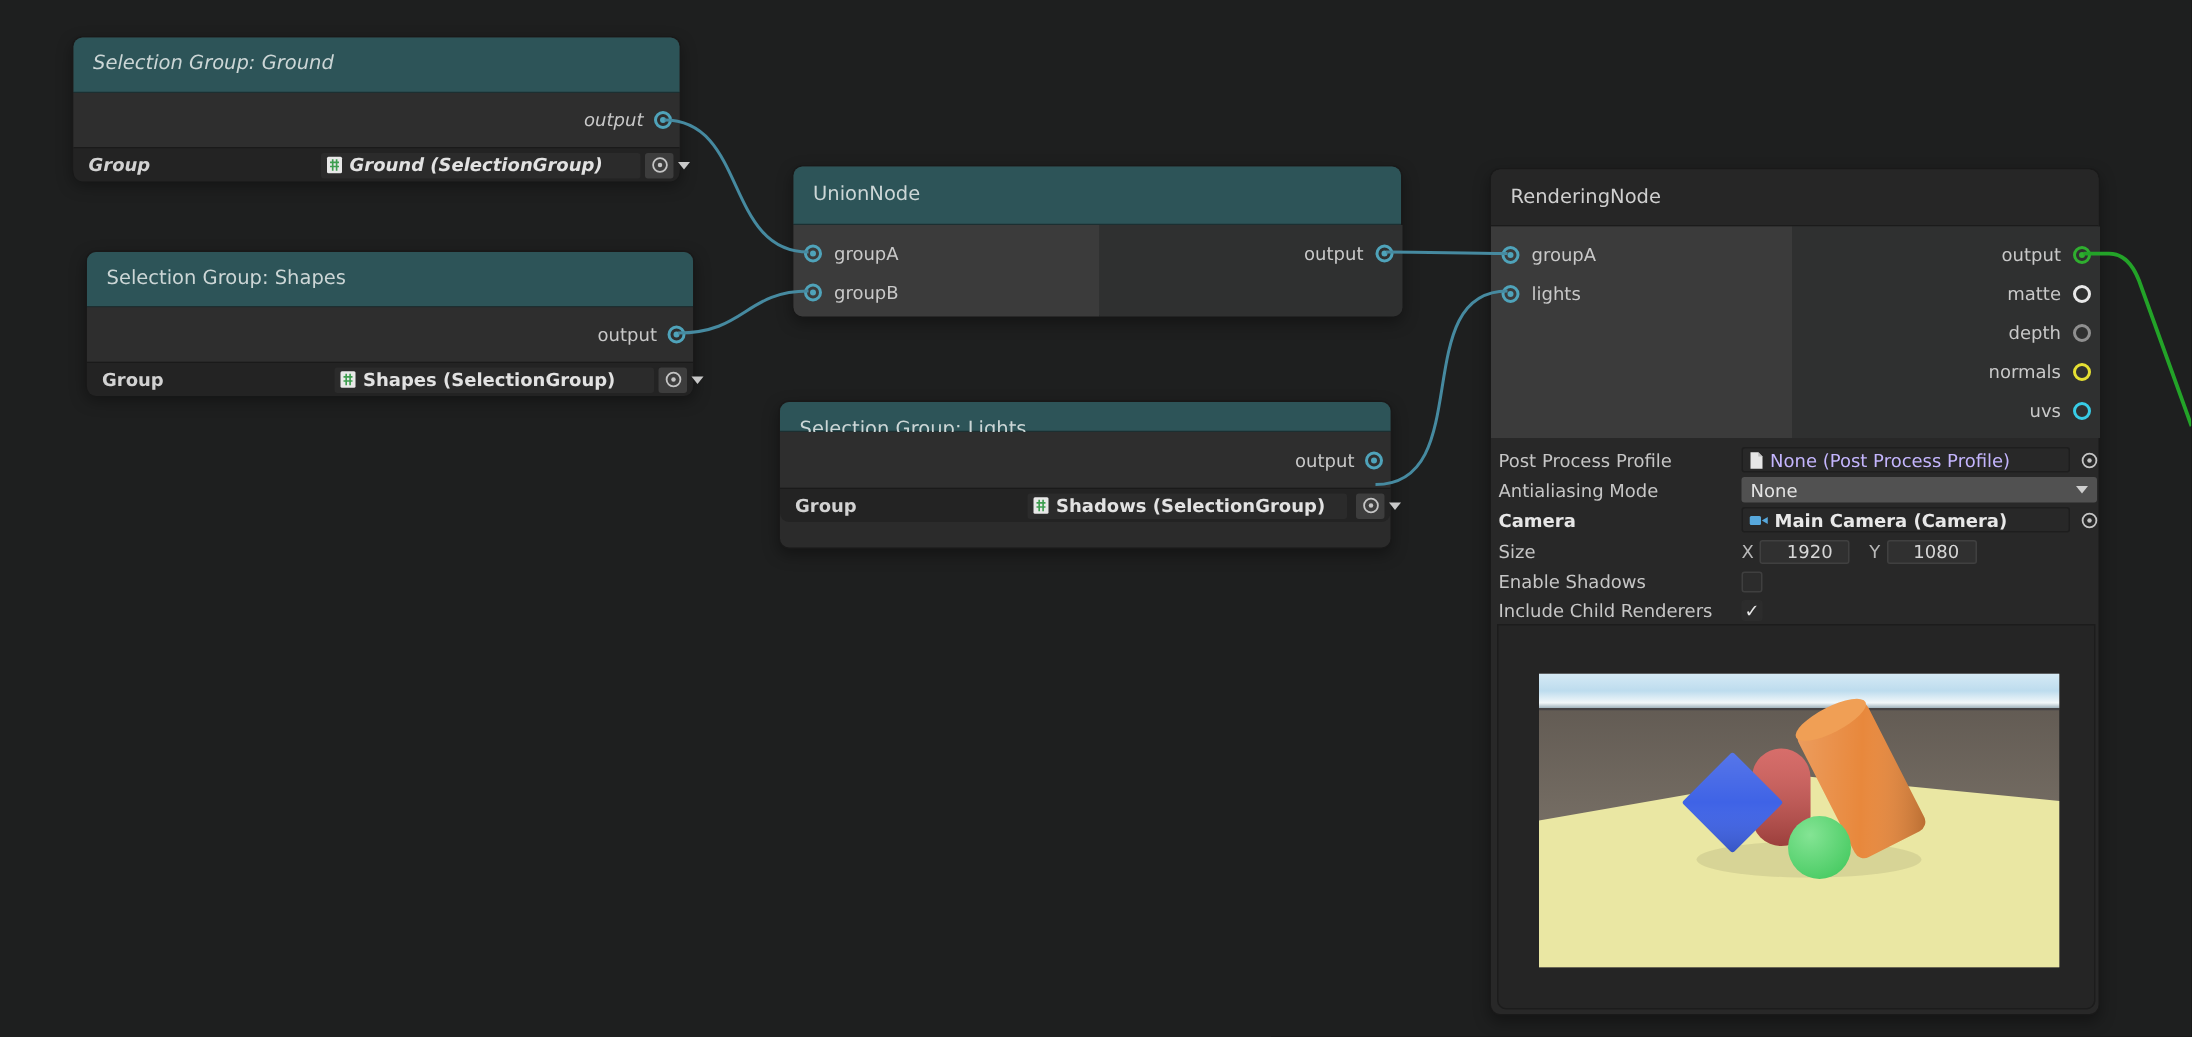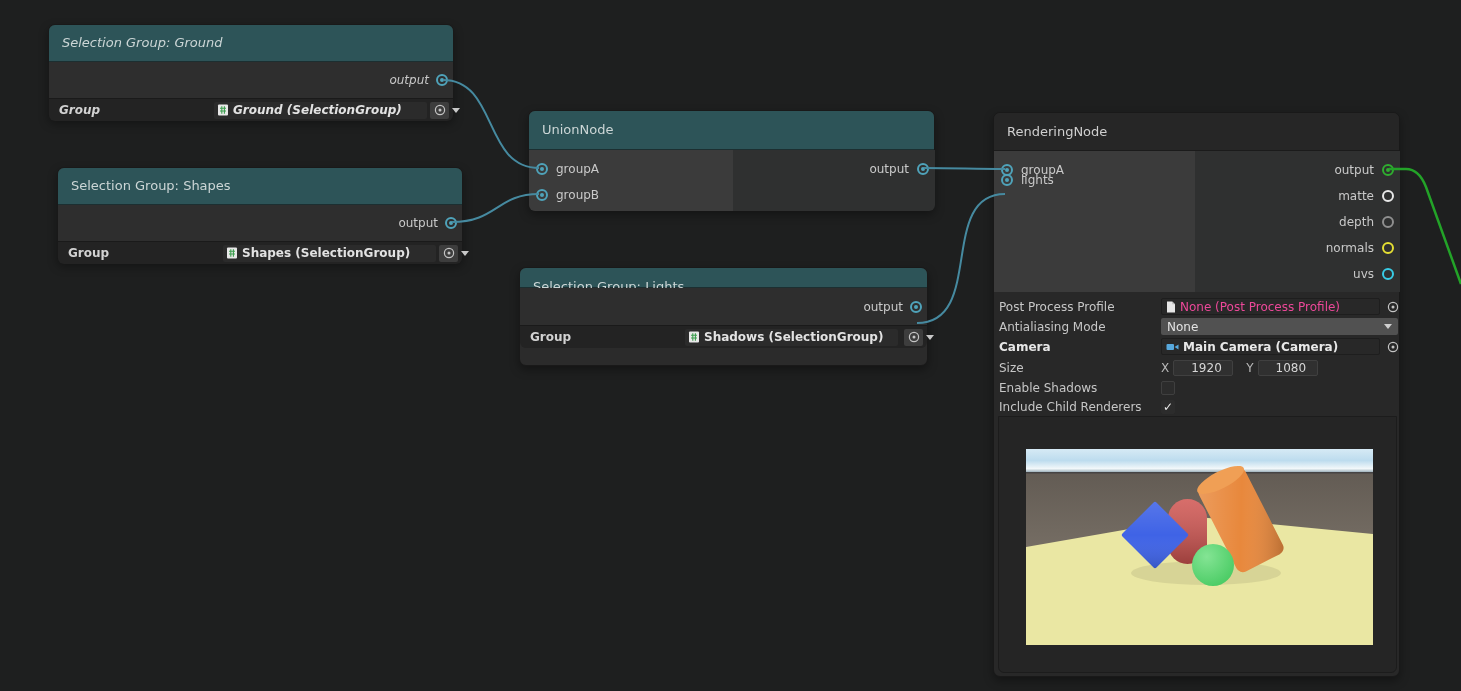--- a/index.html
+++ b/index.html
@@ -34,21 +34,21 @@
   .out-zone { position:absolute; background:#2f3030; }
   .io-row { position:absolute; height:26px; display:flex; align-items:center; gap:8px; }
   .io-row.right { justify-content:flex-end; }
 
   
   .prop-row { position:absolute; left:5px; width:397px; height:19px; display:flex; align-items:center; }
   .prop-label { font-size:12px; color:#c6c6c6; }
   .prop-label.bold { font-weight:bold; color:#e6e6e6; }
   .fieldcol { position:absolute; left:162px; top:0; height:19px; display:flex; align-items:center; }
   .objfield2 { height:17px; background:#282828; border:1px solid #1e1e1e; border-radius:2px; display:flex; align-items:center; gap:4px; padding:0 4px; }
-  .objfield2 .val { font-size:12px; color:#ec4899; white-space:nowrap; }
+  .objfield2 .val { font-size:12px; color:#c4b5fd; white-space:nowrap; }
   .objfield2 .val.bold { font-weight:bold; color:#e8e8e8; }
   .dropdown { width:237px; height:17px; background:#515151; border-radius:2px; display:flex; align-items:center; padding:0 6px; position:relative; }
   .dropdown .val { font-size:12px; color:#e4e4e4; }
   .dropdown .dd-caret { position:absolute; right:6px; width:0; height:0; border-left:4px solid transparent; border-right:4px solid transparent; border-top:5px solid #cfcfcf; }
   .numfield { width:60px; height:16px; background:#303030; border:1px solid #404040; border-radius:2px; font-size:12px; color:#d6d6d6; padding-left:17px; line-height:14px; }
   .xy-label { font-size:12px; color:#b8b8b8; margin-right:4px; }
   .checkbox { width:14px; height:14px; background:#2c2c2c; border:1px solid #3f3f3f; border-radius:2px; display:flex; align-items:center; justify-content:center; font-size:12px; font-weight:bold; color:#e8e8e8; line-height:1; }
   .picker-icon { width:14px; height:14px; }
 
   
@@ -195,21 +195,21 @@
     </div>
 
     <div class="in-zone" style="left:0; top:38px; width:201px; height:141px;"></div>
     <div class="out-zone" style="left:201px; top:38px; width:205px; height:141px;"></div>
     <div class="io-row" style="left:7px; top:44px; width:185px; height:25px;">
       <span class="port">
           <span class="dot"></span>
         </span>
       <span class="plabel">groupA</span>
     </div>
-    <div class="io-row" style="left:7px; top:54px; width:185px; height:25px;">
+    <div class="io-row" style="left:7px; top:70px; width:185px; height:25px;">
       <span class="port">
           <span class="dot"></span>
         </span>
       <span class="plabel">lights</span>
     </div>
 
     <div class="io-row right" style="right:5px; top:44px; width:190px;">
       <span class="plabel">output</span>
       <span class="port" style="border-color: rgb(47, 174, 47);">
           <span class="dot" style="background-color: rgb(47, 174, 47);"></span>

